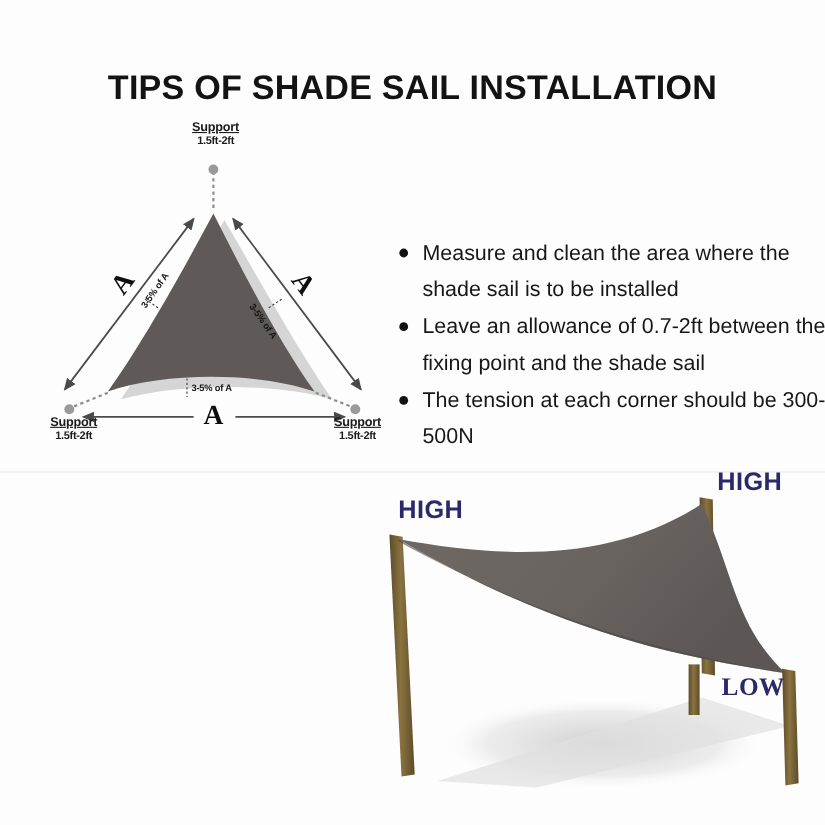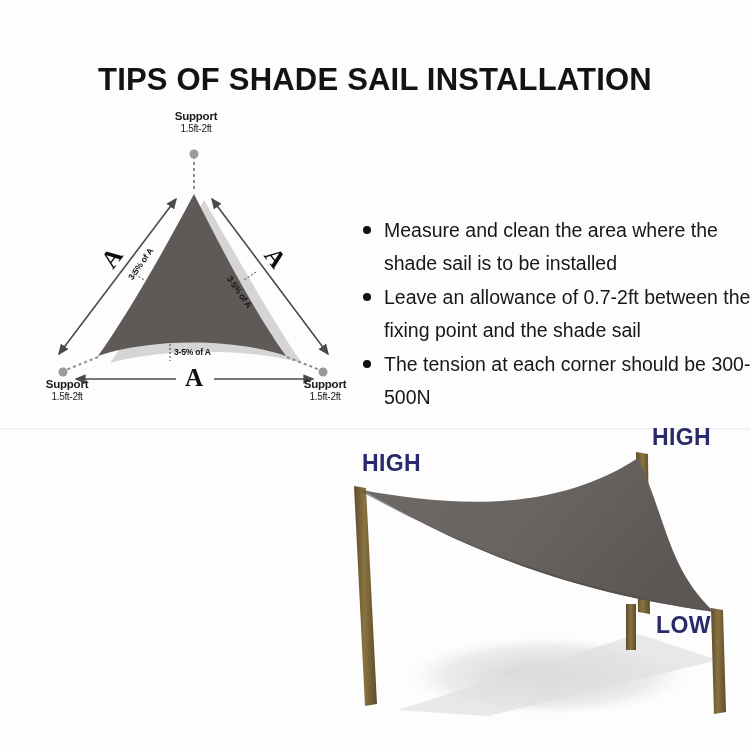--- a/index.html
+++ b/index.html
@@ -87,25 +87,26 @@
     color: #1c1c1c;
     text-align: center;
     white-space: nowrap;
   }
   .lbl .t1 {
     display: block;
     font-size: 11.5px;
     font-weight: bold;
     line-height: 13px;
     letter-spacing: -0.2px;
+    text-decoration: underline;
   }
   .lbl .t2 {
     display: block;
     font-size: 10px;
-    font-weight: normal;
+    font-weight: bold;
     line-height: 12px;
     letter-spacing: -0.3px;
   }
 
   .big-a {
     position: absolute;
     font-size: 25px;
     font-weight: bold;
     color: #0d0d0d;
     font-family: "Liberation Serif", serif;
@@ -257,16 +258,16 @@
                C 330,96 330,140 376,184
                C 300,172 180,154 24,62 Z" fill="url(#sailGrad)"></path>
 
       <path d="M 24,62 C 180,154 300,172 376,184 C 300,170 180,150 24,64 Z" fill="#4d4846" opacity="0.6"></path>
     </svg>
 
     <div class="hl-lbl" style="left:24px; top:22px;">HIGH</div>
 
     <div class="hl-lbl" style="left:314px; top:-4px;">HIGH</div>
 
-    <div class="hl-lbl" style="left:318px; top:184px;">LOW</div>
+    <div class="hl-lbl" style="left:318px; top:184px;font-family:Liberation Serif, serif;">LOW</div>
   </div>
 
 </div>
 
 </body></html>

